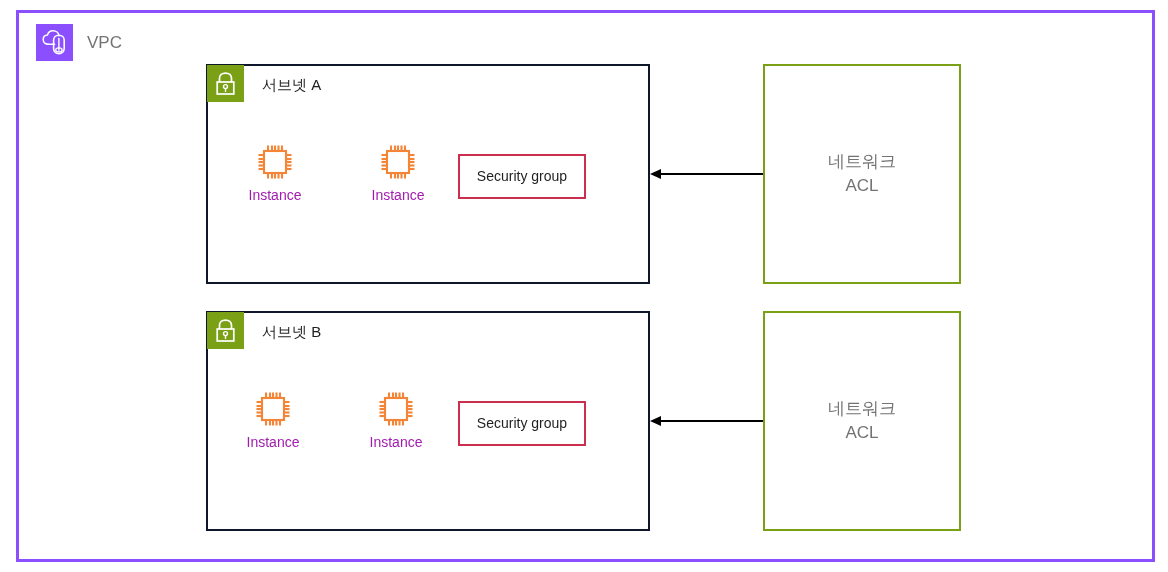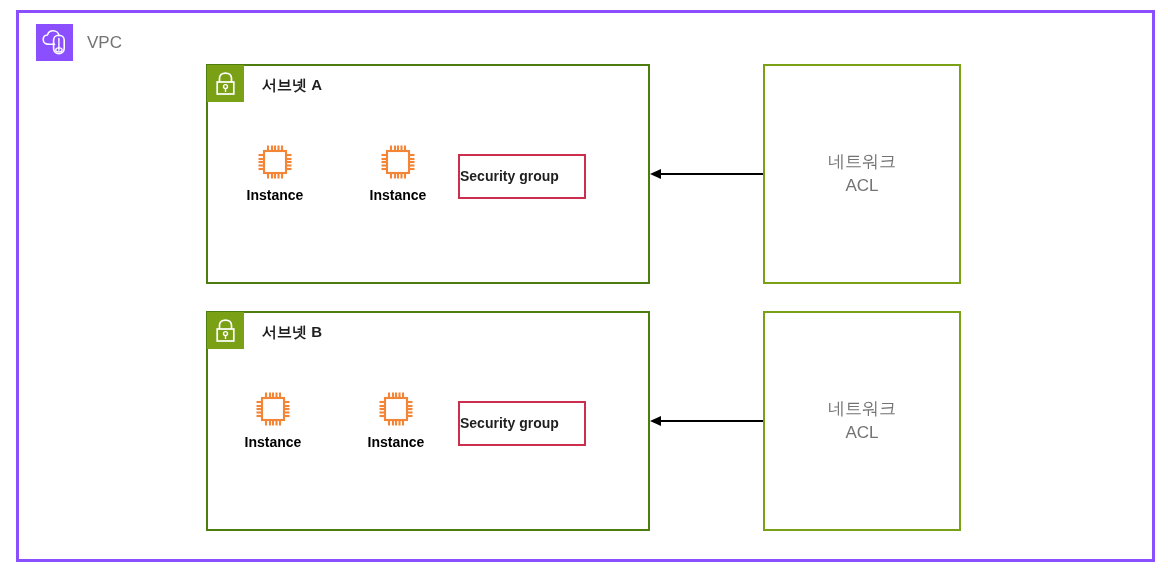--- a/index.html
+++ b/index.html
@@ -49,24 +49,23 @@
     top: 20px;
     font-size: 17px;
     color: #737373;
     line-height: 20px;
     white-space: nowrap;
   }
 
   
   .subnet-box {
     position: absolute;
-    border: 2px solid #4d7c0f;
-    box-sizing: border-box;
-    background: #ffffff;
-    font-weight: bold;
+    border: 2px solid #0f172a;
+    box-sizing: border-box;
+    background: #ffffff;
   }
   .subnet-a { left: 206px; top: 64px;  width: 444px; height: 220px; }
   .subnet-b { left: 206px; top: 311px; width: 444px; height: 220px; }
 
   .subnet-icon {
     position: absolute;
     left: -1px;
     top: -1px;
     width: 37px;
     height: 37px;
@@ -91,35 +90,36 @@
   }
   .instance .chip {
     width: 42px;
     height: 42px;
     margin: 0 auto;
   }
   .instance .chip svg { display: block; }
   .instance .ilabel {
     margin-top: 4px;
     font-size: 14px;
-    color: #000000;
+    color: #a21caf;
     line-height: 17px;
     white-space: nowrap;
   }
 
   
   .sg-box {
     position: absolute;
     width: 128px;
     height: 45px;
     border: 2px solid #CC2E4E;
     box-sizing: border-box;
     background: #ffffff;
     display: flex;
     align-items: center;
+    justify-content: center;
   }
   .sg-label {
     font-size: 14px;
     color: #1f1f1f;
     line-height: 17px;
     white-space: nowrap;
   }
 
   
   .acl-box {

